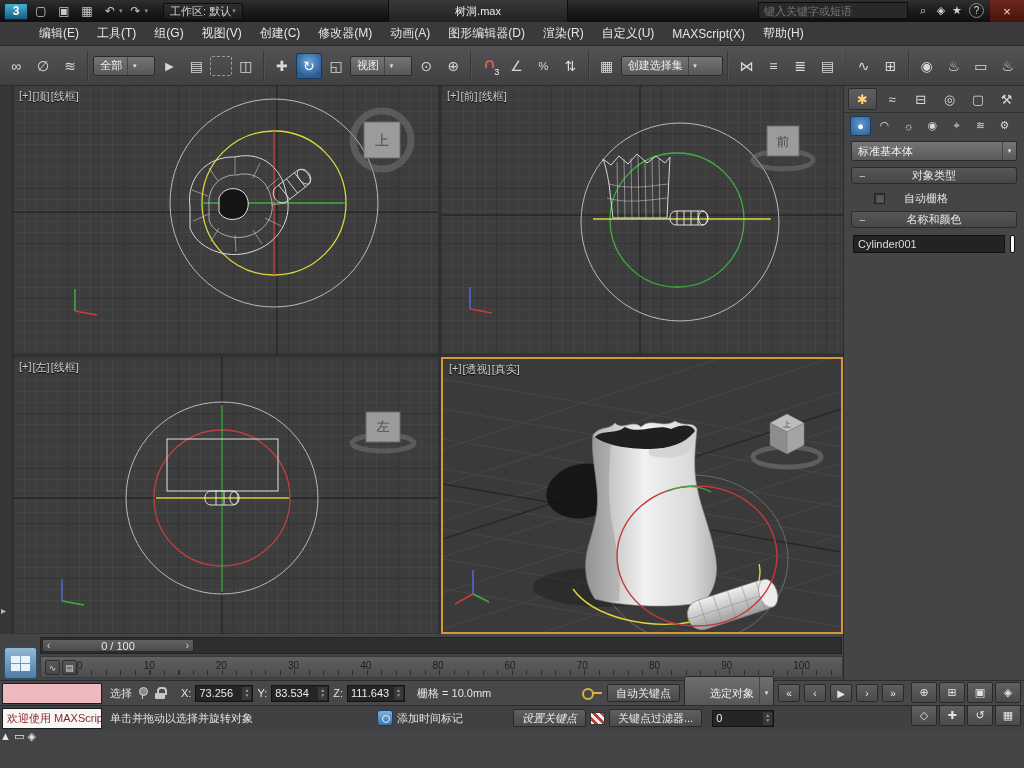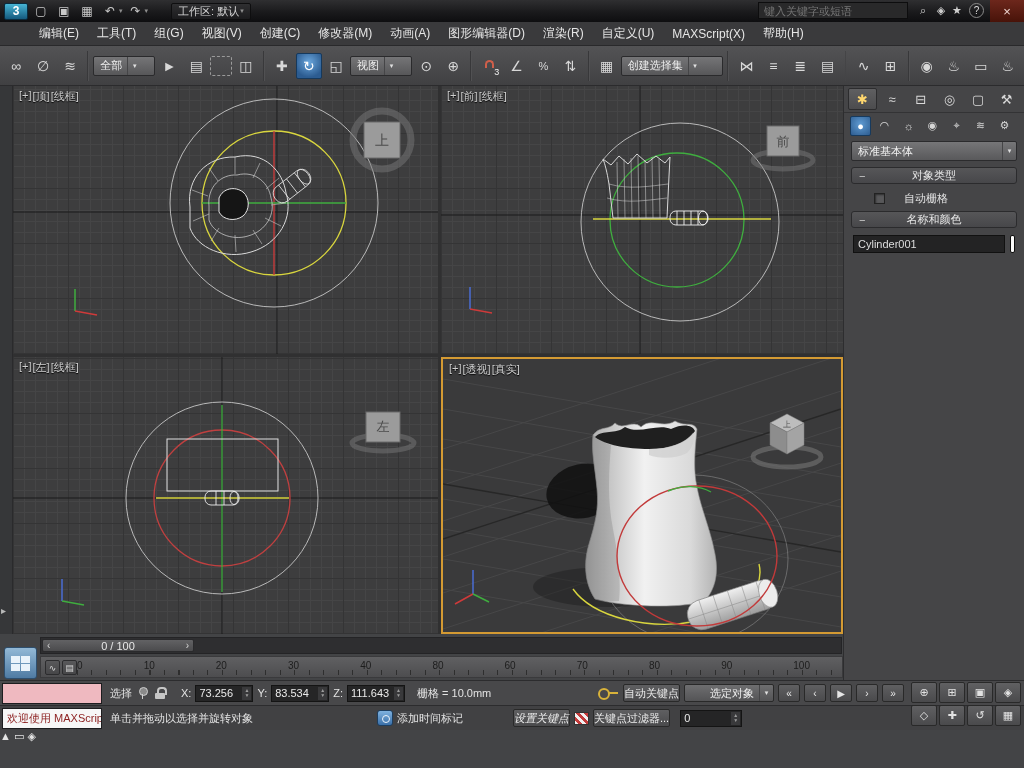--- a/index.html
+++ b/index.html
@@ -6,21 +6,21 @@
   html,body{background:#222;}
   #app{position:relative;width:1024px;height:768px;background:#434446;overflow:hidden;
        font-family:"Liberation Sans","DejaVu Sans",sans-serif;font-size:11px;color:#e4e4e4;}
   
   #titlebar{position:absolute;left:0;top:0;width:1024px;height:22px;
     background:linear-gradient(#2f2f31,#1a1a1c 55%,#0e0e10);display:flex;align-items:center;gap:3px;padding:0 4px;}
   #app-logo{width:24px;height:17px;background:linear-gradient(#47b4d4,#155a7e);border:1px solid #0a2c3f;
     border-radius:2px;color:#fff;font-weight:bold;font-size:12px;display:flex;align-items:center;justify-content:center;}
   .tb-ico{width:20px;height:18px;display:flex;align-items:center;justify-content:center;color:#c9c9c9;font-size:12px;}
   .tb-caret{font-size:7px;color:#8f8f8f;margin-left:-4px;}
-  #workspace-dd{display:flex;align-items:center;gap:5px;height:17px;padding:0 6px;margin-left:20px;
+  #workspace-dd{display:flex;align-items:center;gap:5px;height:17px;padding:0 6px;margin-left:12px;
     border:1px solid #0e0e0f;border-radius:2px;background:linear-gradient(#2f2f31,#1b1b1d);color:#d4d4d4;}
   #doc-title{position:absolute;left:388px;top:0;width:180px;height:22px;display:flex;align-items:center;justify-content:center;
     color:#ececec;background:linear-gradient(#39393b,#222224);border-left:1px solid #0d0d0e;border-right:1px solid #0d0d0e;}
   #search-input{position:absolute;left:758px;top:2px;width:150px;height:17px;background:#29292a;border:1px solid #0d0d0e;
     color:#9b9b9b;font-size:11px;padding:0 5px;font-family:inherit;}
   .tbr-ico{position:absolute;top:2px;width:18px;height:17px;display:flex;align-items:center;justify-content:center;color:#cfcfcf;font-size:11px;}
   #help-btn{position:absolute;right:40px;top:3px;width:15px;height:15px;border:1px solid #8a8a8a;border-radius:50%;
     color:#ddd;font-size:10px;display:flex;align-items:center;justify-content:center;}
   #close-btn{position:absolute;right:0;top:0;width:34px;height:22px;background:linear-gradient(#6d271c,#481309);
     color:#f1d9d4;font-size:13px;display:flex;align-items:center;justify-content:center;}
@@ -103,23 +103,23 @@
   #status2{position:absolute;left:0;top:705px;width:1024px;height:25px;background:#414143;border-top:1px solid #2c2c2e;
     display:flex;align-items:center;gap:4px;padding-right:120px;}
   .listener{width:100px;height:21px;border:1px solid #1d1d1f;margin-left:2px;}
   .listener.pink{background:#efb9c0;}
   .listener.white{background:#f7f7f7;color:#8c1f1f;display:flex;align-items:center;padding:0 4px;font-size:11px;white-space:nowrap;overflow:hidden;}
   .st-label{color:#e3e3e3;white-space:nowrap;}
   .coord-field{width:58px;height:17px;background:#252526;border:1px solid #141414;color:#eaeaea;
     display:flex;align-items:center;padding:0 3px;position:relative;}
   .coord-field .spin{position:absolute;right:1px;top:1px;bottom:1px;width:9px;display:flex;flex-direction:column;
     align-items:center;justify-content:center;font-size:5px;color:#9c9c9c;line-height:5px;background:#39393b;}
-  .st-btn{height:18px;padding:0 0;background:linear-gradient(#5f5f61,#4a4a4c);border:1px solid #292929;border-radius:2px;
+  .st-btn{height:18px;padding:0 8px;background:linear-gradient(#5f5f61,#4a4a4c);border:1px solid #292929;border-radius:2px;
     color:#ececec;display:flex;align-items:center;white-space:nowrap;}
-  .st-dd{height:18px;background:linear-gradient(#6e6e70,#545456);border:1px solid #292929;border-radius:2px;
+  .st-dd{height:34px;background:linear-gradient(#6e6e70,#545456);border:1px solid #292929;border-radius:2px;
     display:flex;align-items:center;padding-left:6px;color:#f0f0f0;white-space:nowrap;}
   .pb-btn{width:22px;height:18px;background:linear-gradient(#5f5f61,#4a4a4c);border:1px solid #292929;border-radius:2px;
     color:#e6e6e6;display:flex;align-items:center;justify-content:center;font-size:10px;}
   .key-ico{width:22px;height:16px;position:relative;}
   .key-ico::before{content:"";position:absolute;left:1px;top:3px;width:8px;height:8px;border:2px solid #d8b23a;border-radius:50%;}
   .key-ico::after{content:"";position:absolute;left:12px;top:7px;width:9px;height:2px;background:#d8b23a;box-shadow:4px 2px 0 -1px #d8b23a,7px 2px 0 -1px #d8b23a;}
   .pin-ico{width:14px;height:14px;position:relative;}
   .pin-ico::before{content:"";position:absolute;left:3px;top:1px;width:7px;height:7px;border:1px solid #cdcdcd;border-radius:50%;background:#8a8a8a;}
   .pin-ico::after{content:"";position:absolute;left:6px;top:8px;width:1px;height:5px;background:#cdcdcd;}
   .lock-ico{width:13px;height:14px;position:relative;}
@@ -159,20 +159,21 @@
     <span class="tb-ico">▣</span>
     <span class="tb-ico">▦</span>
     <span class="tb-ico">↶</span>
     <span class="tb-caret">▾</span>
     <span class="tb-ico">↷</span>
     <span class="tb-caret">▾</span>
     <div id="workspace-dd">
       <span>工作区: 默认</span>
       <span class="tb-caret">▾</span>
     </div>
+    <div id="doc-title">树洞.max</div>
     <input id="search-input" placeholder="键入关键字或短语" style="">
     <span class="tbr-ico" style="right:92px;">⌕</span>
     <span class="tbr-ico" style="right:74px;">◈</span>
     <span class="tbr-ico" style="right:58px;">★</span>
     <div id="help-btn">?</div>
     <div id="close-btn">×</div>
   </div>
 
   <div id="menubar">
     <span class="menu-item">编辑(E)</span>

